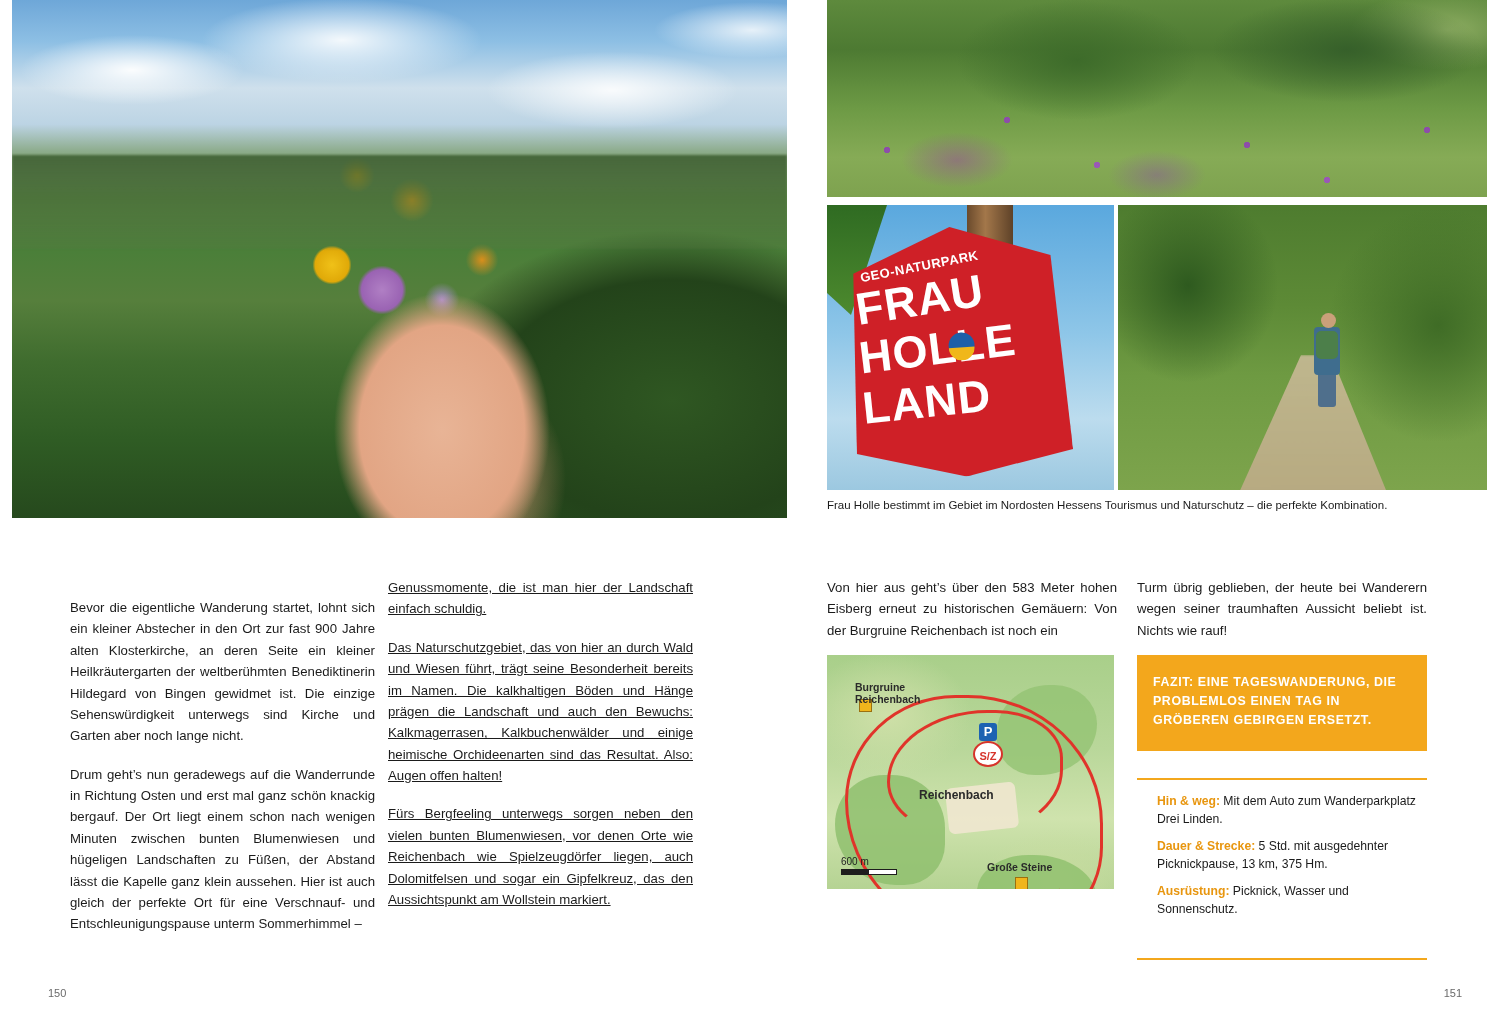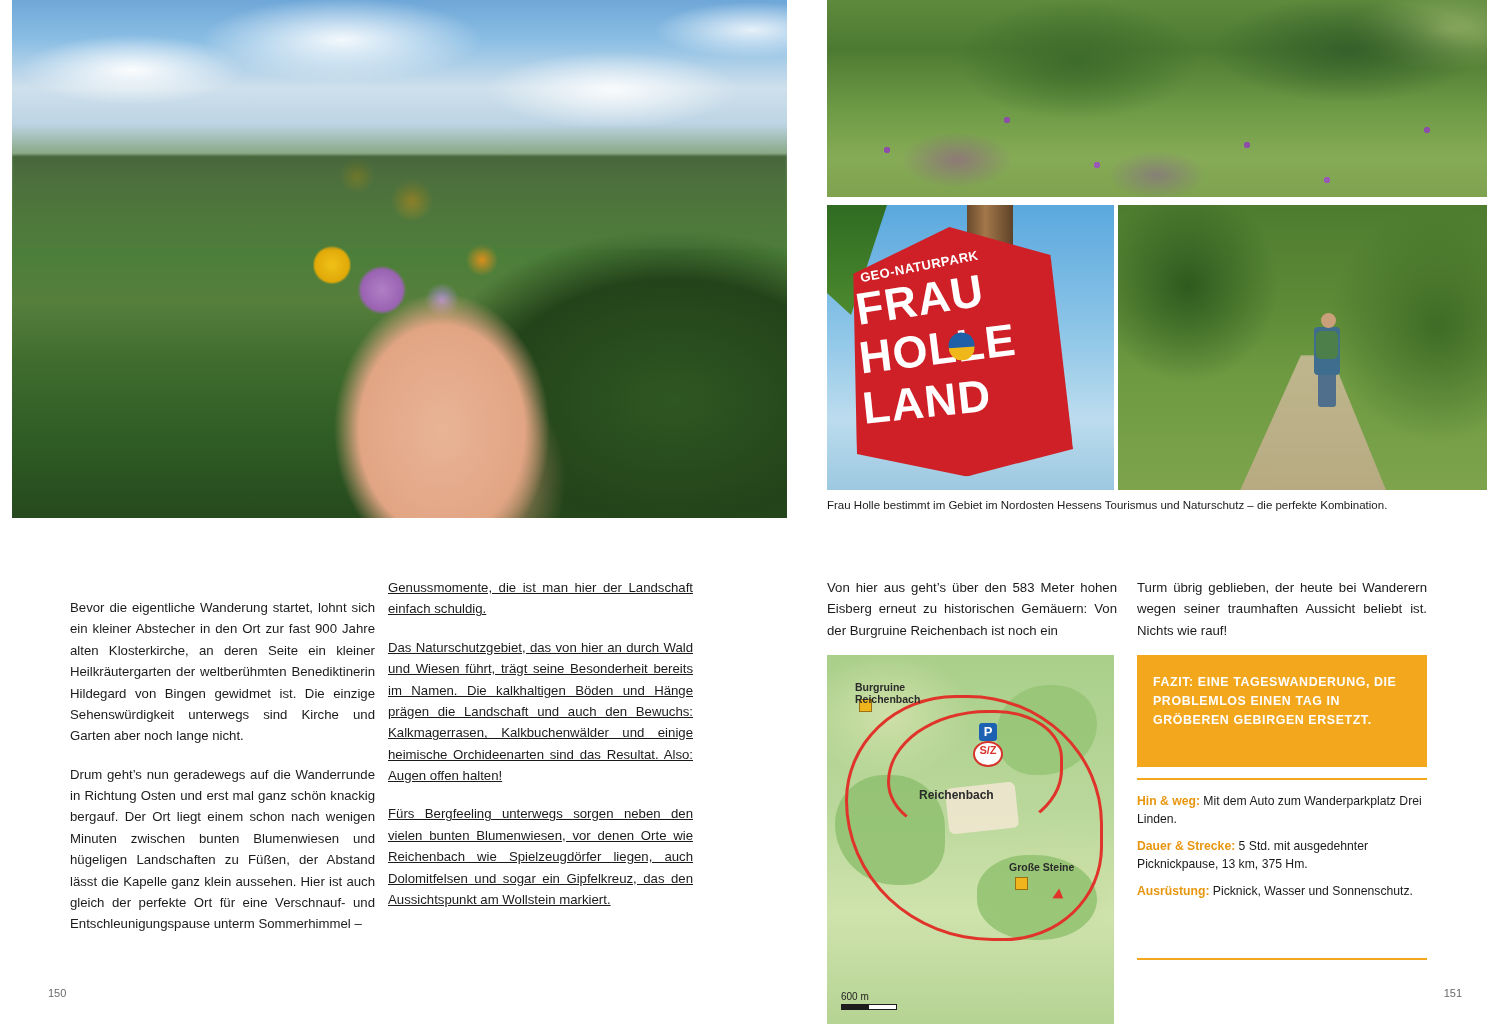--- a/index.html
+++ b/index.html
@@ -149,21 +149,21 @@
     position: absolute; left: 200px; top: 166px; width: 18px; height: 36px;
     background: #4f6f8c; border-radius: 3px;
   }
   .hiker-head {
     position: absolute; left: 203px; top: 108px; width: 15px; height: 15px;
     background: #caa07a; border-radius: 50%;
   }
 
   
   #photo-map {
-    left: 827px; top: 655px; width: 287px; height: 369px;
+    left: 827px; top: 655px; width: 287px; height: 234px;
     background:
       radial-gradient(ellipse 120px 90px at 60px 60px, #cfe0a8 0%, rgba(207,224,168,0) 70%),
       radial-gradient(ellipse 110px 80px at 230px 230px, #c8dca0 0%, rgba(200,220,160,0) 70%),
       linear-gradient(to bottom, #a9cf8a 0%, #b9d79a 40%, #cfe3ad 70%, #b5d393 100%);
   }
   .map-forest-a { position:absolute; left: 8px; top: 120px; width: 110px; height: 110px;
     background: #8fc06f; border-radius: 48% 52% 40% 60%; opacity: .85; }
   .map-forest-b { position:absolute; left: 170px; top: 30px; width: 100px; height: 90px;
     background: #93c373; border-radius: 55% 45% 60% 40%; opacity: .8; }
   .map-forest-c { position:absolute; left: 150px; top: 200px; width: 120px; height: 85px;
@@ -182,21 +182,21 @@
   }
   .map-pin-p {
     position: absolute; left: 152px; top: 68px; width: 18px; height: 18px;
     background: #1d62b2; color: #fff; font-size: 13px; font-weight: bold;
     text-align: center; line-height: 18px; border-radius: 3px;
   }
   .map-pin-sz {
     position: absolute; left: 146px; top: 86px; width: 30px; height: 26px;
     background: #fff; border: 2px solid #d6342b; border-radius: 50%;
     color: #d6342b; font-size: 11px; font-weight: bold; text-align: center;
-    line-height: 11px; padding-top: 2px; box-sizing: border-box;
+    line-height: 11px; padding-top: 8px; box-sizing: border-box;
   }
   .map-label {
     position: absolute; font-size: 10.5px; color: #2a2a2a;
     font-family: "Liberation Sans", sans-serif; line-height: 1.15;
   }
   .map-label.bold { font-weight: bold; }
   .map-marker-sq {
     position: absolute; width: 11px; height: 11px; background: #f0b51c;
     border: 1px solid #9a7010;
   }
@@ -228,37 +228,37 @@
   }
   #col-1 { left: 70px;  top: 577px; margin-top: 20px; }
   #col-2 { left: 388px; top: 577px; text-decoration: underline; }
   #col-3 { left: 827px; top: 577px; width: 290px; }
   #col-4 { left: 1137px; top: 577px; width: 290px; }
   .col p { margin: 0 0 17px 0; }
 
   
   #fazit-box {
     position: absolute; left: 1137px; top: 655px; width: 290px;
-    background: #f3a71c; color: #ffffff; padding: 18px 16px 36px 16px;
+    background: #f3a71c; color: #ffffff; padding: 18px 16px 20px 16px;
     box-sizing: border-box;
     font-size: 12.4px; font-weight: bold; letter-spacing: .6px;
     line-height: 1.55; text-transform: uppercase;
   }
 
   .rule {
     position: absolute; left: 1137px; width: 290px; height: 2px; background: #f3a71c;
   }
   #rule-1 { top: 778px; }
   #rule-2 { top: 958px; }
 
   #info-list {
     position: absolute; left: 1137px; top: 792px; width: 292px;
     font-size: 12.2px; line-height: 1.48; color: #1b1b1b;
   }
-  #info-list .info-row { margin-bottom: 9px; }
+  #info-list .info-row { margin-bottom: 9px; margin-left: 20px; }
   #info-list .lbl { color: #e8960f; font-weight: bold; }
 
   .folio {
     position: absolute; bottom: 26px; font-size: 11px; color: #6a6a6a; margin-left: 10px;
   }
   #folio-left { left: 38px; }
   #folio-right { right: 38px; }
 </style>
 </head>
 <body>
@@ -314,21 +314,21 @@
   <div class="map-forest-b"></div>
   <div class="map-forest-c"></div>
   <div class="map-village"></div>
   <div class="map-route"></div>
   <div class="map-route2"></div>
   <div class="map-marker-sq" style="left:32px; top:44px;"></div>
   <div class="map-marker-sq" style="left:188px; top:222px;"></div>
   <div class="map-label bold" style="left:28px; top:26px;">Burgruine</div>
   <div class="map-label bold" style="left:28px; top:38px;">Reichenbach</div>
   <div class="map-label bold" style="left:92px; top:134px; font-size:12px;">Reichenbach</div>
-  <div class="map-label bold" style="left:182px; top:206px;">Große Steine</div>
+  <div class="map-label bold" style="left:160px; top:206px;">Große Steine</div>
   <div class="map-pin-p">P</div>
   <div class="map-pin-sz">S/Z</div>
   <div class="map-arrow"></div>
   <div class="map-scale">
     <span>600 m</span>
     <div class="bar"></div>
   </div>
 </div>
 
 <div id="fazit-box">Fazit: Eine Tageswanderung, die problemlos einen Tag in gröberen Gebirgen ersetzt.</div>

